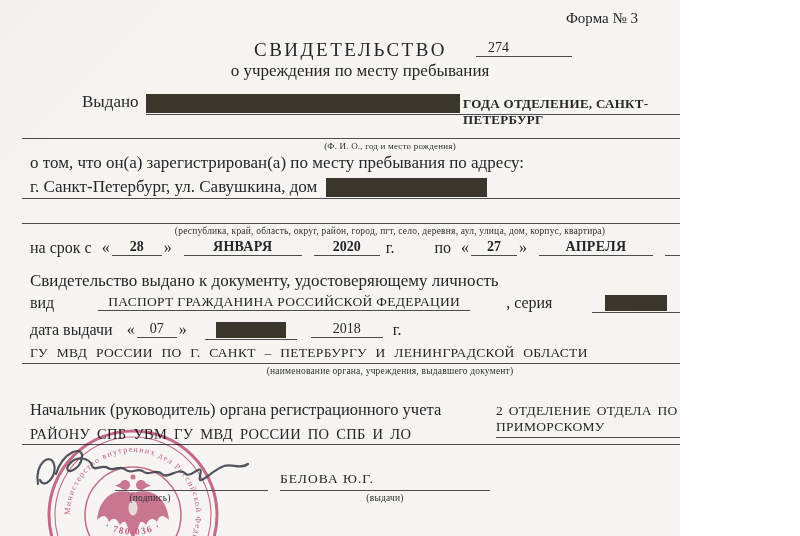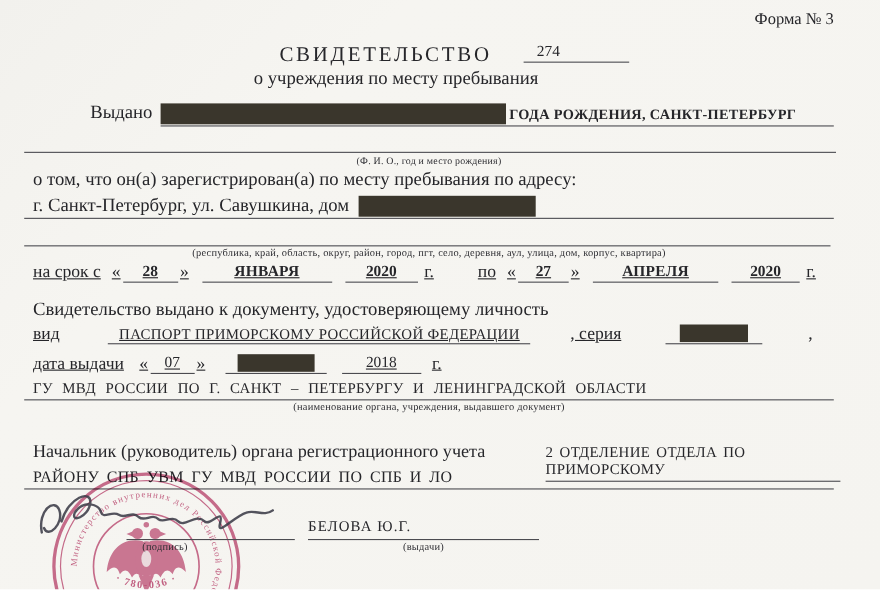--- a/index.html
+++ b/index.html
@@ -1,49 +1,49 @@
 <!DOCTYPE html>
 <html><head>
 <meta charset="utf-8">
 <style>
   * { margin:0; padding:0; box-sizing:border-box; }
   html,body { width:800px; height:536px; }
   body { font-family:"Liberation Serif","DejaVu Serif",serif; }
   .page {
-    position:relative; width:800px; height:536px; overflow:hidden;
+    position:relative; width:680px; height:536px; overflow:hidden;
     background:linear-gradient(135deg,#f2f1ed 0%, #f6f5f1 28%, #f5f4f0 100%);
     color:#26262a;
   }
   .abs { position:absolute; }
   .rule { position:absolute; height:1px; background:#4b4b50; }
   .bar { background:#3a362c; display:inline-block; }
   .hint { position:absolute; font-size:9.5px; color:#2e2e33; text-align:center; letter-spacing:0.2px; }
   .blank { display:inline-block; border-bottom:1px solid #4b4b50; text-align:center; }
-  .row { position:absolute; display:flex; align-items:flex-end; white-space:nowrap;text-decoration:underline; }
+  .row { position:absolute; display:flex; align-items:flex-start; white-space:nowrap; }
   .body-txt { font-size:17px; }
   .caps { letter-spacing:0.3px; }
   .bold { font-weight:bold; }
   .stamp-svg { position:absolute; left:38px; top:428px; mix-blend-mode:multiply; z-index:5; }
   .sig-svg { position:absolute; left:28px; top:444px; z-index:6; }
   .q { padding:0 2px; }
 </style>
 </head>
 <body>
 
 <div class="page">
 
   <div class="abs" style="right:42px; top:10px; font-size:15px;">Форма № 3</div>
 
   <div class="abs" style="left:254px; top:39px; font-size:19px; letter-spacing:2.5px;">СВИДЕТЕЛЬСТВО</div>
   <div class="abs" style="left:476px; top:40px; width:96px; border-bottom:1px solid #4b4b50; font-size:14px; padding-left:12px;">274</div>
   <div class="abs" style="left:160px; top:61px; width:400px; text-align:center; font-size:17px;">о учреждения по месту пребывания</div>
 
   <div class="abs body-txt" style="left:82px; top:92px;">Выдано</div>
   <div class="abs bar" style="left:146px; top:94px; width:314px; height:19px;"></div>
-  <div class="abs bold caps" style="left:463px; top:96px; font-size:13px;">ГОДА РОЖДЕНИЯ, САНКТ-ПЕТЕРБУРГ</div>
+  <div class="abs bold caps" style="left:463px; top:96px; font-size:13px;">ГОДА ОТДЕЛЕНИЕ, САНКТ-ПЕТЕРБУРГ</div>
   <div class="rule" style="left:146px; top:114px; width:612px;"></div>
 
   <div class="rule" style="left:22px; top:138px; width:738px;"></div>
   <div class="hint" style="left:200px; top:141px; width:380px; font-size:9px;">(Ф. И. О., год и место рождения)</div>
 
   <div class="abs body-txt" style="left:30px; top:177px;">г. Санкт-Петербург, ул. Савушкина, дом</div>
 
   <div class="abs body-txt" style="left:30px; top:153px;">о том, что он(а) зарегистрирован(а) по месту пребывания по адресу:</div>
   <div class="abs bar" style="left:326px; top:178px; width:161px; height:19px;"></div>
   <div class="rule" style="left:22px; top:198px; width:736px;"></div>
@@ -65,21 +65,21 @@
     <span class="q">»</span>
     <span class="blank bold caps" style="width:114px; font-size:14px; margin-left:10px;">АПРЕЛЯ</span>
     <span class="blank bold" style="width:62px; font-size:14px; margin-left:12px;">2020</span>
     <span style="margin-left:6px;">г.</span>
   </div>
 
   <div class="abs body-txt" style="left:30px; top:271px;">Свидетельство выдано к документу, удостоверяющему личность</div>
 
   <div class="row" style="left:30px; top:294px; font-size:16px;gap:36px;">
     <span>вид</span>
-    <span class="blank caps" style="font-size:13.5px; padding:0 10px; margin-left:8px;">ПАСПОРТ ПРИМОРСКОМУ РОССИЙСКОЙ ФЕДЕРАЦИИ</span>
+    <span class="blank caps" style="font-size:13.5px; padding:0 10px; margin-left:8px;">ПАСПОРТ ГРАЖДАНИНА РОССИЙСКОЙ ФЕДЕРАЦИИ</span>
     <span>, серия</span>
     <span class="blank" style="width:88px; margin-left:4px;"><span class="bar" style="width:62px; height:16px; vertical-align:bottom; margin-bottom:1px;"></span></span>
     <span style="margin-left:6px;">,</span>
     <span style="margin-left:28px;">№</span>
     <span class="blank" style="width:168px; margin-left:6px; text-align:left;"><span class="bar" style="width:55px; height:16px; vertical-align:bottom; margin-bottom:1px; margin-left:8px;"></span></span>
   </div>
 
   <div class="row" style="left:30px; top:321px; font-size:16px;">
     <span>дата выдачи</span>
     <span class="q" style="margin-left:12px;">«</span>

